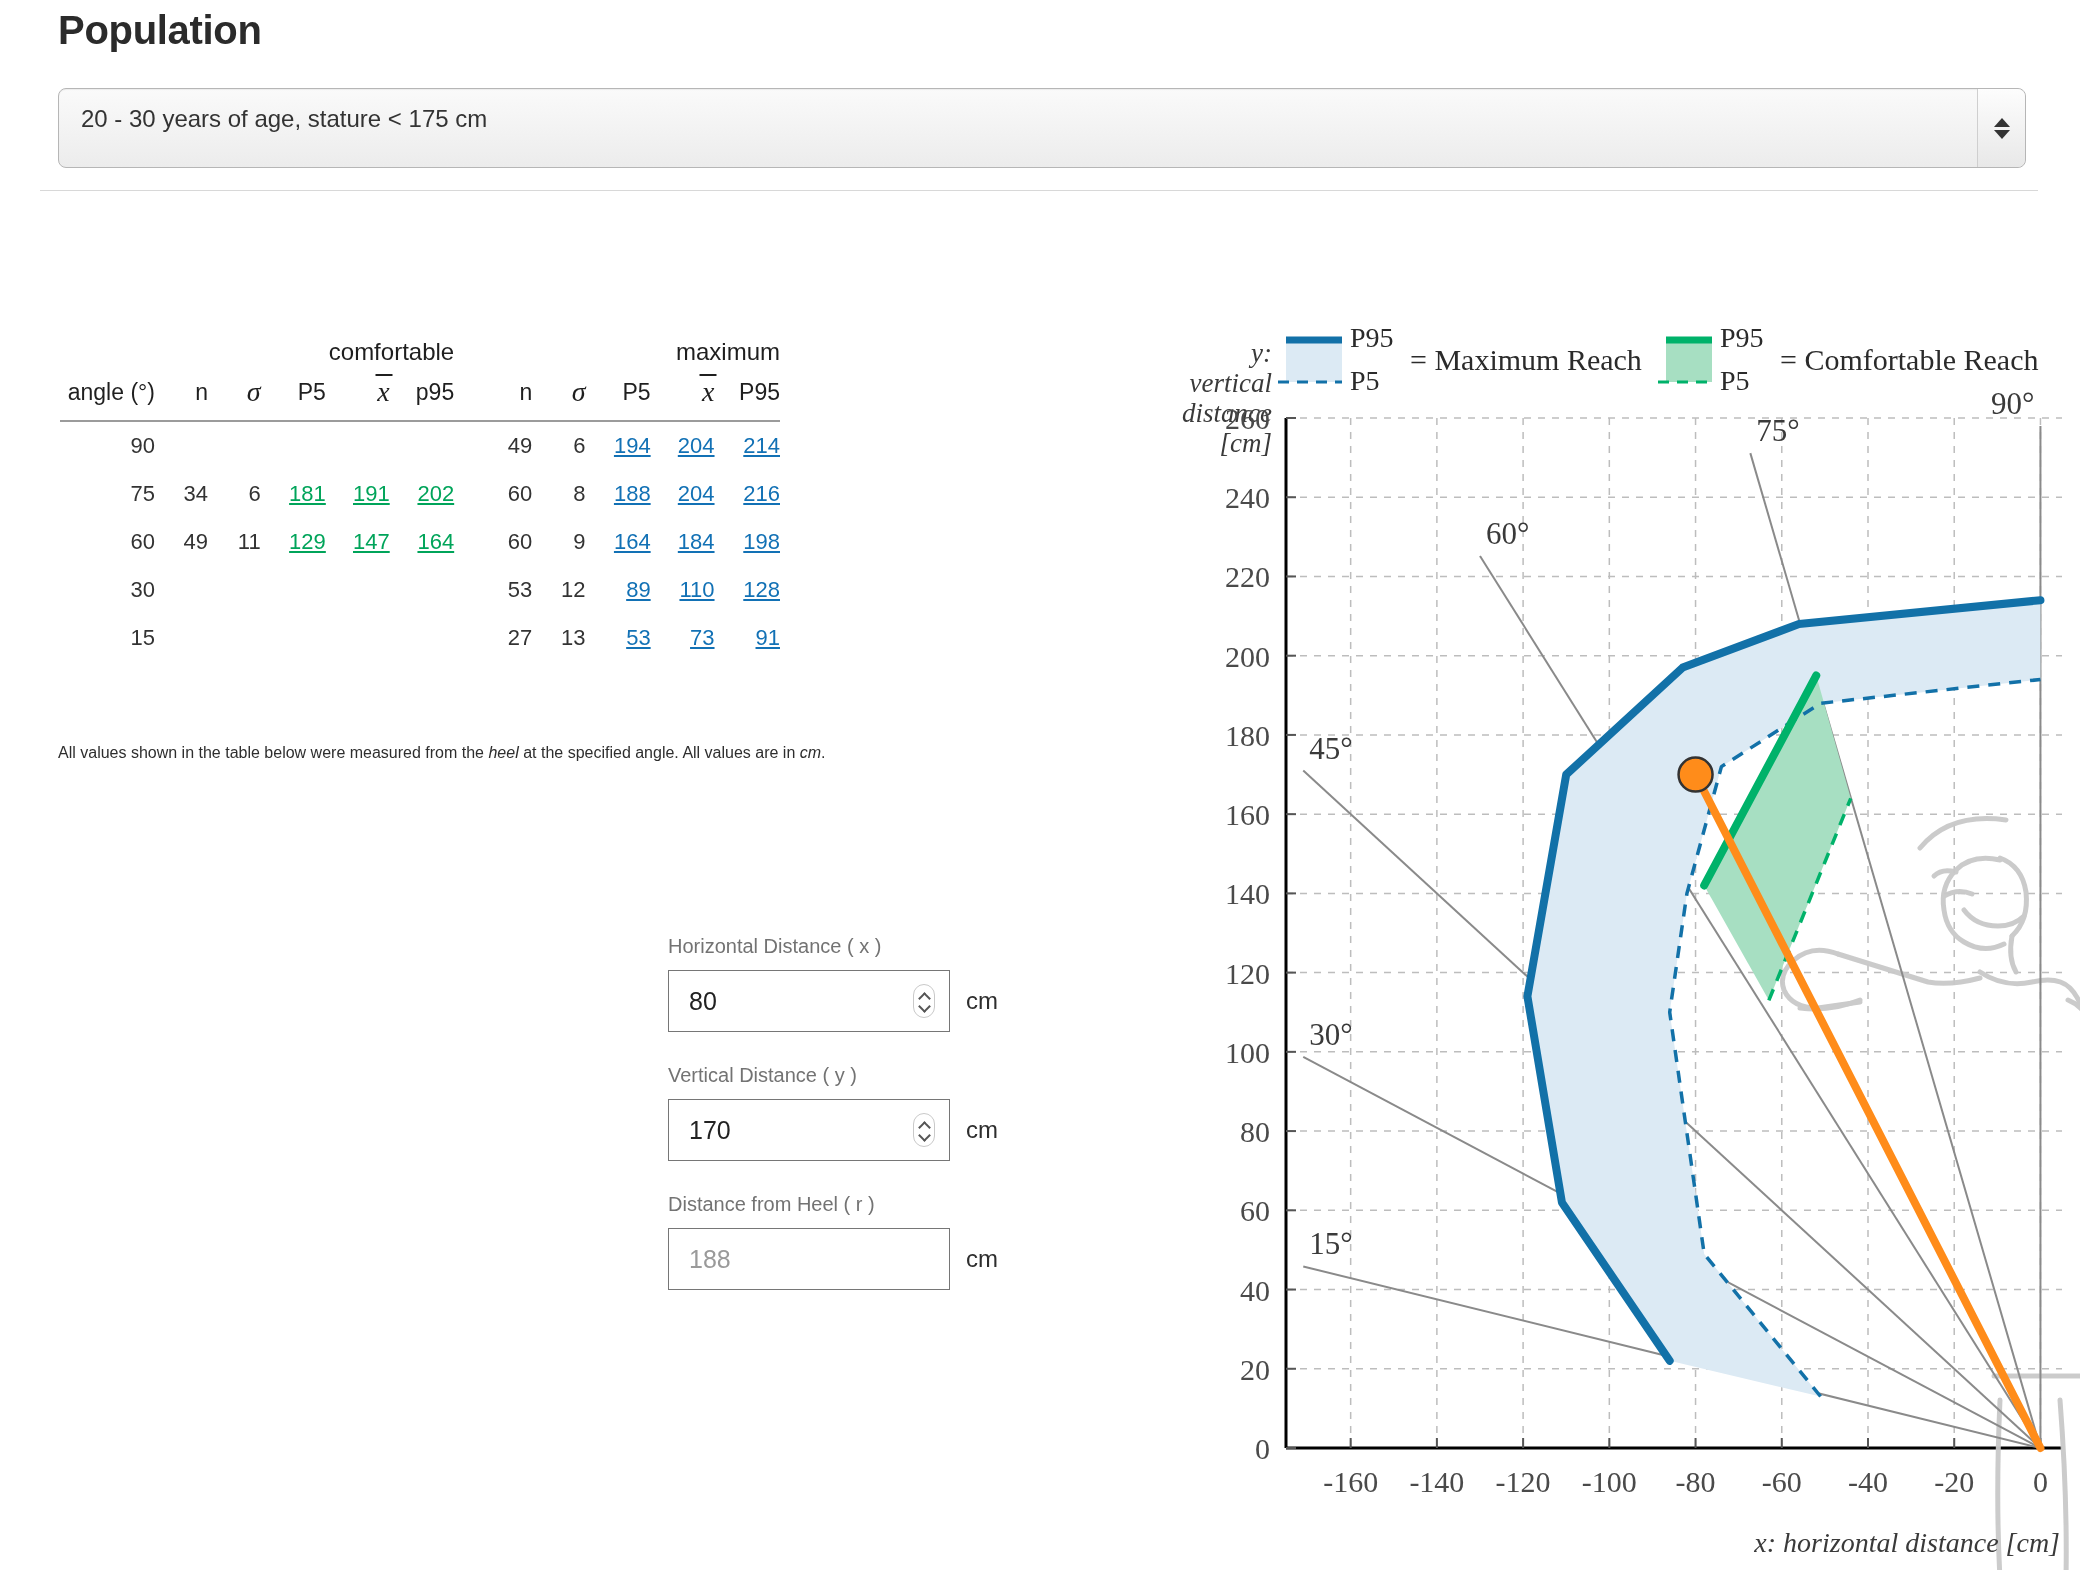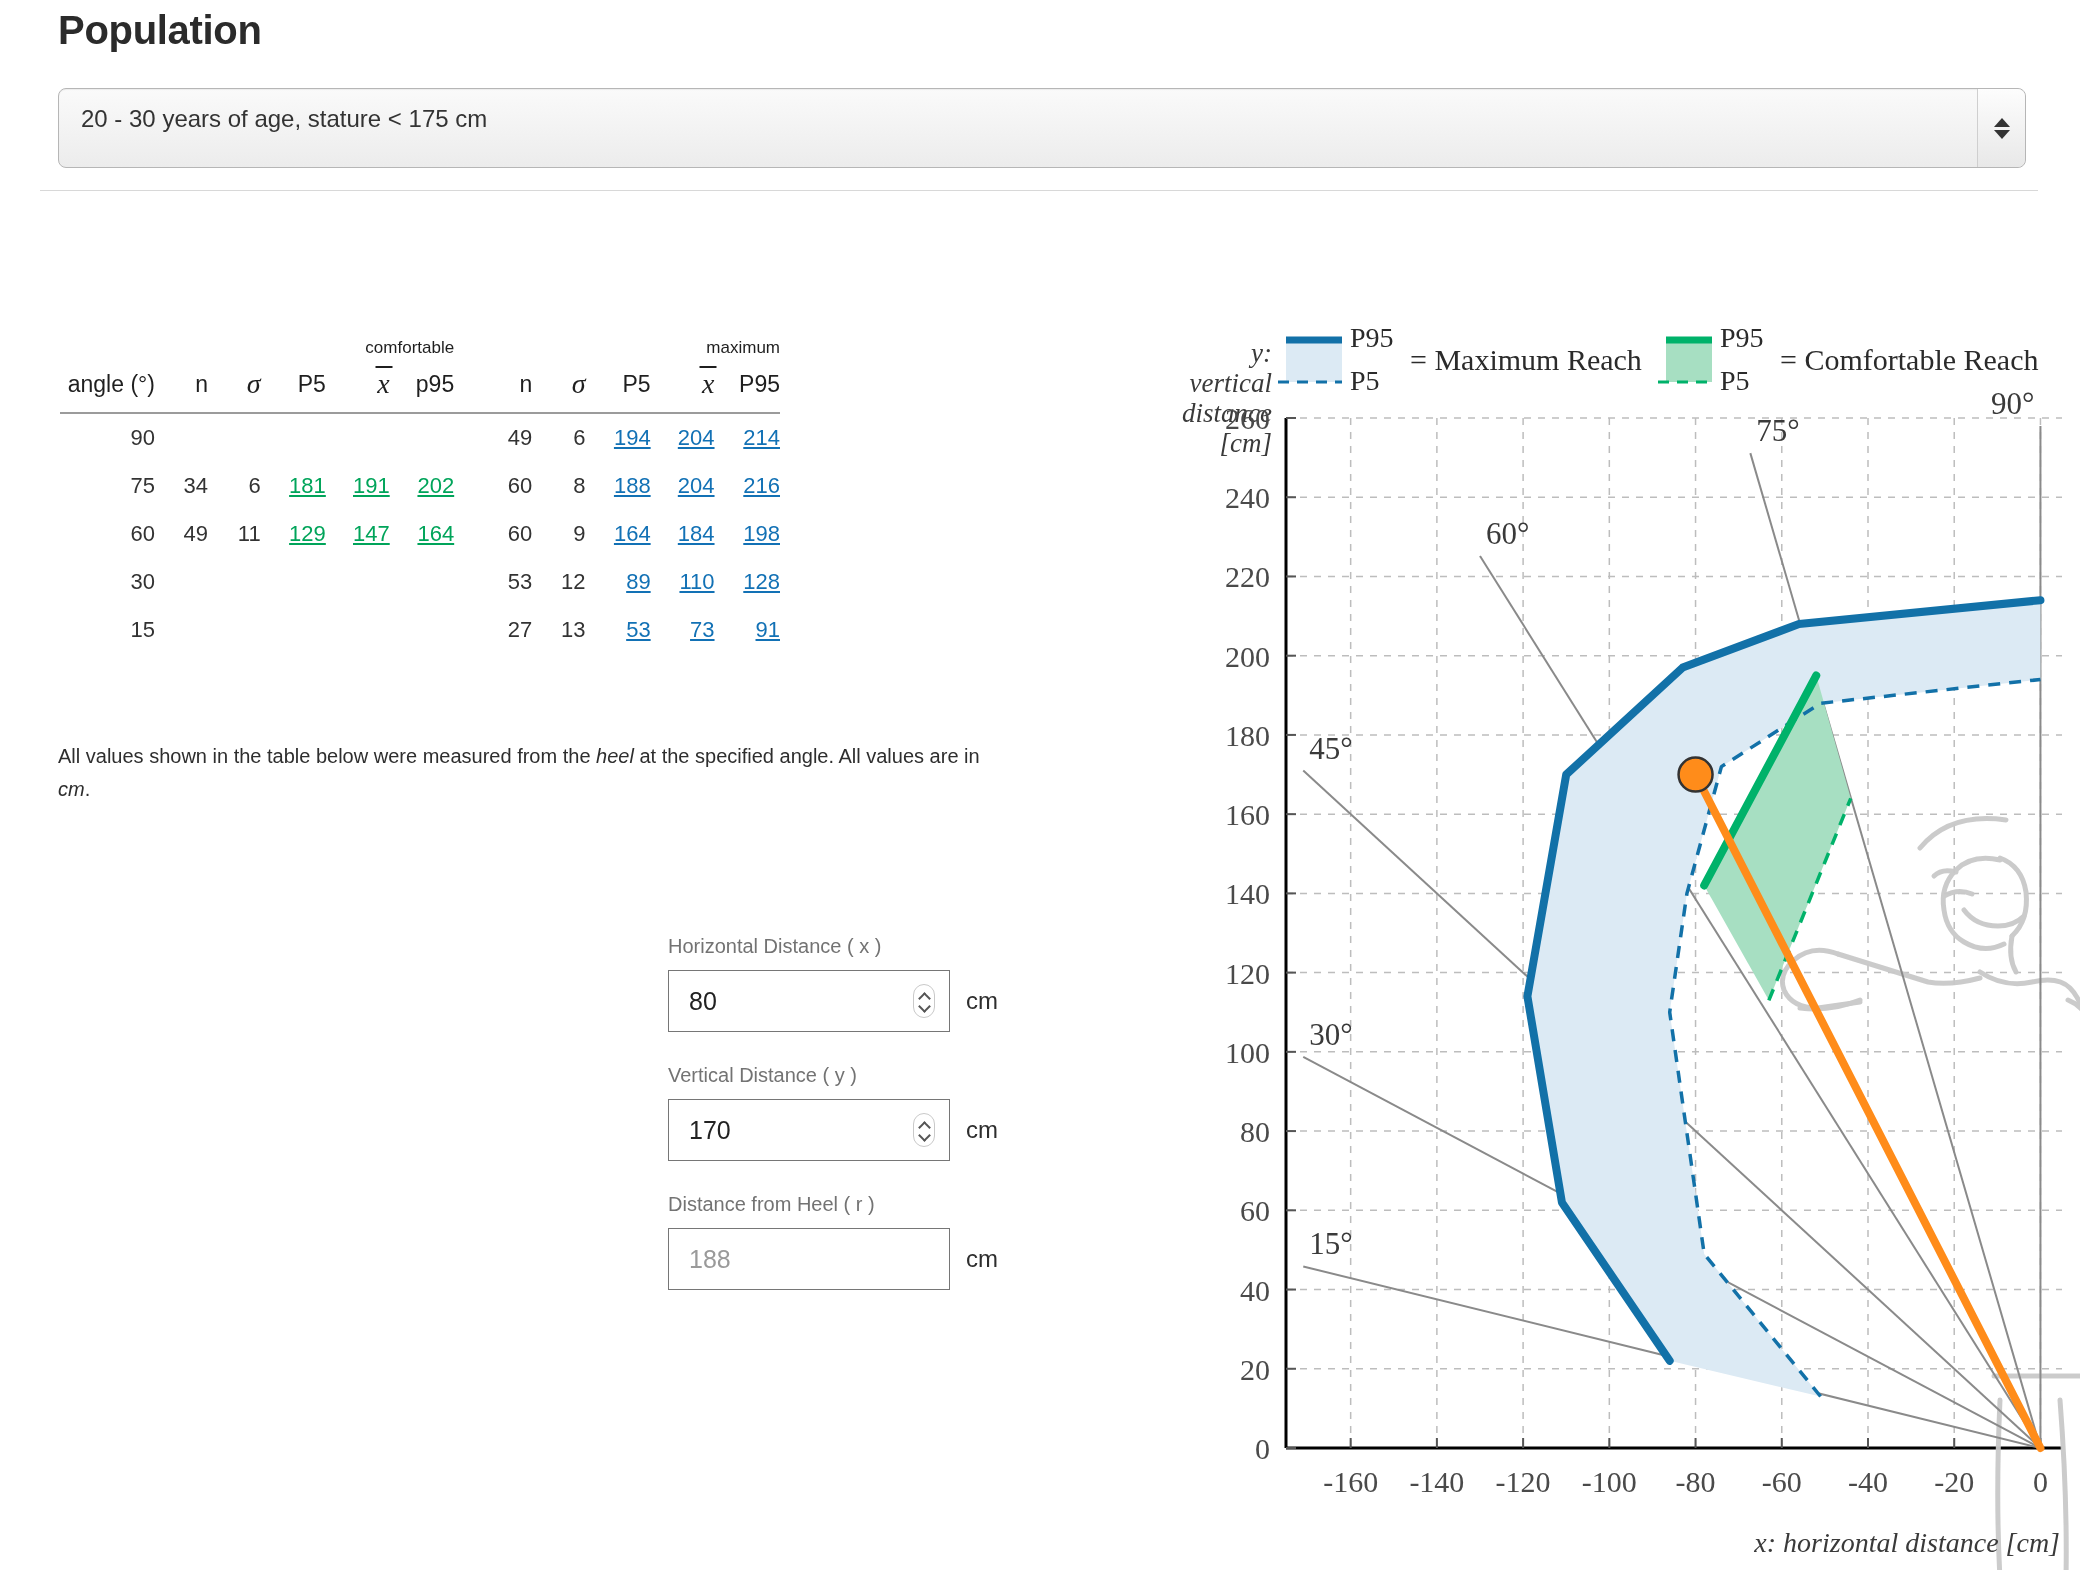--- a/index.html
+++ b/index.html
@@ -57,21 +57,21 @@
   #reach-table {
     position: absolute; left: 60px; top: 330px;
     width: 720px;
     border-collapse: collapse;
     font-size: 22px;
   }
   #reach-table th, #reach-table td {
     text-align: right; padding: 8px 0 8px 0; font-weight: normal;
   }
   #reach-table thead tr.grp th { padding-bottom: 2px; }
-  .grp-label { font-size: 17px; font-weight: bold; color: #1f1f1f; text-align: center; }
+  .grp-label { font-size: 24px; font-weight: bold; color: #1f1f1f; text-align: center; }
   .colhead { font-size: 23px; color: #1f1f1f; padding-bottom: 12px !important; }
   .sigma { font-family: "Liberation Serif", serif; font-style: italic; font-size: 28px; }
   .xbar { font-family: "Liberation Serif", serif; font-style: italic; font-size: 28px; position: relative; }
   .xbar::before {
     content: ""; position: absolute; left: 50%; transform: translateX(-50%);
     top: -2px; width: 17px; height: 2px; background: #1f1f1f;
   }
   #reach-table thead tr.colhead-row { border-bottom: 2px solid #9b9b9b; }
   #reach-table tbody td { color: #333; padding-top: 11px; padding-bottom: 11px; }
   .val-green { color: #00a45a; text-decoration: underline; text-align: right; }
@@ -79,21 +79,21 @@
   .c-angle { width: 115px; }
   .c-n     { width: 68px; }
   .c-sd    { width: 68px; }
   .c-p5    { width: 80px; }
   .c-mean  { width: 78px; }
   .c-p95   { width: 78px; }
   .c-gap   { width: 38px; }
 
   #table-note {
     position: absolute; left: 58px; top: 740px; width: 950px;
-    font-size: 20px; line-height: 1.65; color: #2e2e2e;
+    font-size: 16px; line-height: 1.65; color: #2e2e2e;
   }
   #table-note i { font-style: italic; }
 
   
   #inputs { position: absolute; left: 668px; top: 935px; width: 340px; }
   .field-label { font-size: 20px; color: #737373; margin-bottom: 12px; }
   .field-row { display: flex; align-items: center; margin-bottom: 32px; }
   .field-box {
     position: relative;
     width: 282px; height: 62px;

